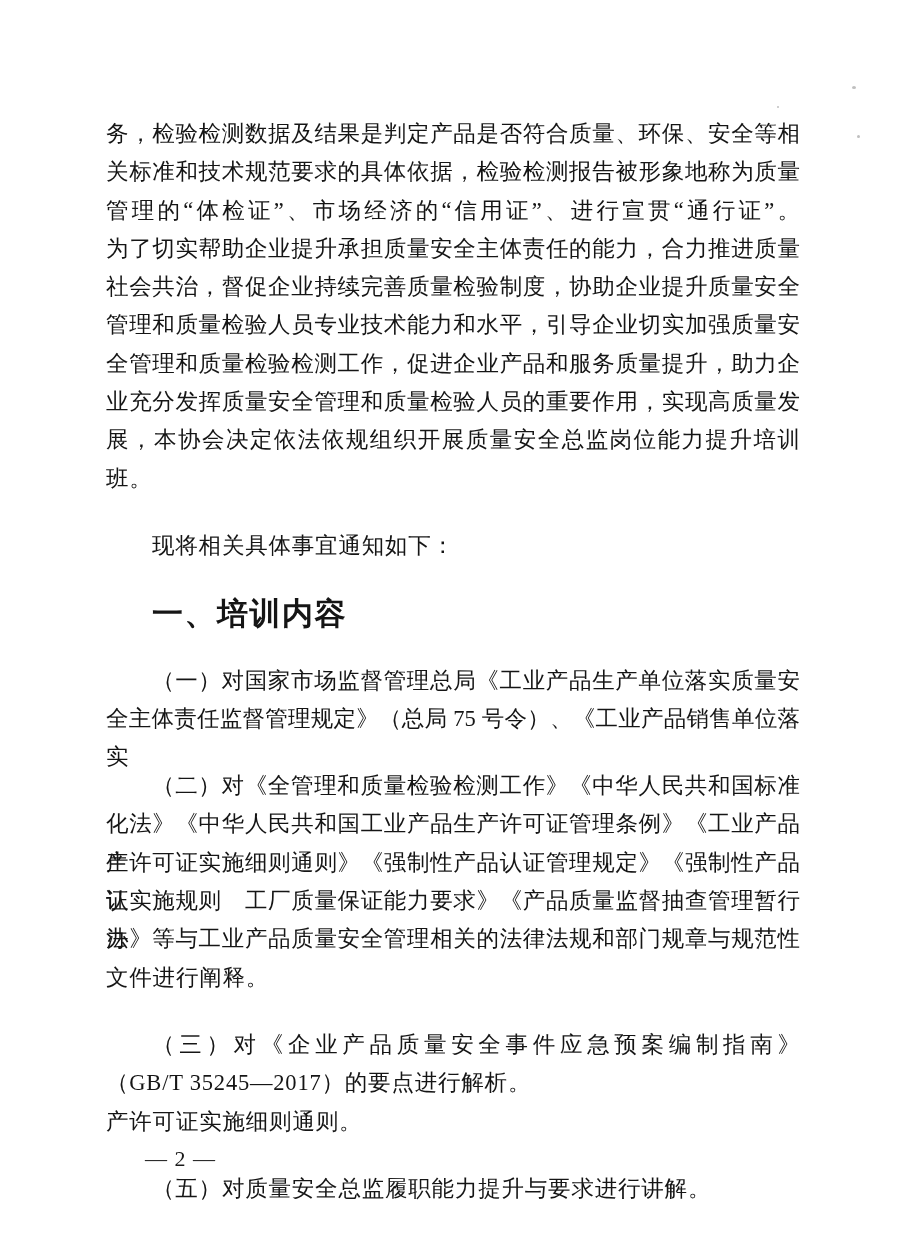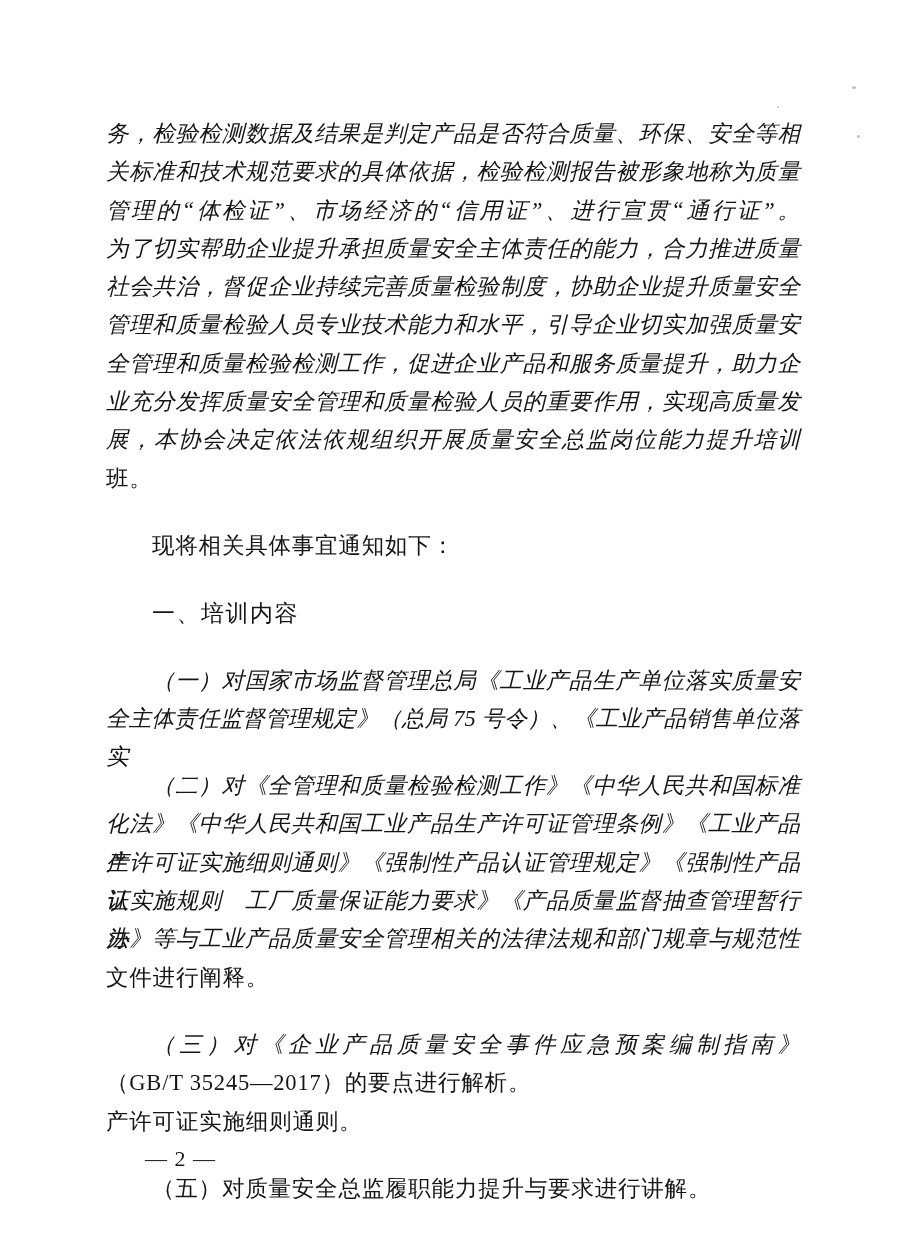--- a/index.html
+++ b/index.html
@@ -29,31 +29,30 @@
     font-size: 22.5px;
     letter-spacing: 0.8px;
     text-align: left;
     white-space: pre-wrap;
     box-sizing: border-box;
   }
   .line.justify {
     text-align: justify;
     text-align-last: justify;
     letter-spacing: 0;
-    font-style: italic;
   }
   .line.indent {
     padding-left: 46px;
     margin-top: 29px;
   }
   .line.bold {
-    font-weight: 400;
+    font-weight: 700;
     font-family: "DejaVu Sans", sans-serif;
     letter-spacing: 1.5px;
-    font-size: 23px;
+    font-size: 31px;
   }
   .page-number {
     position: absolute;
     left: 145px;
     top: 1147px;
     font-size: 22px;
     line-height: 24px;
     letter-spacing: 1px;
     color: #1a1a1a;
   }

